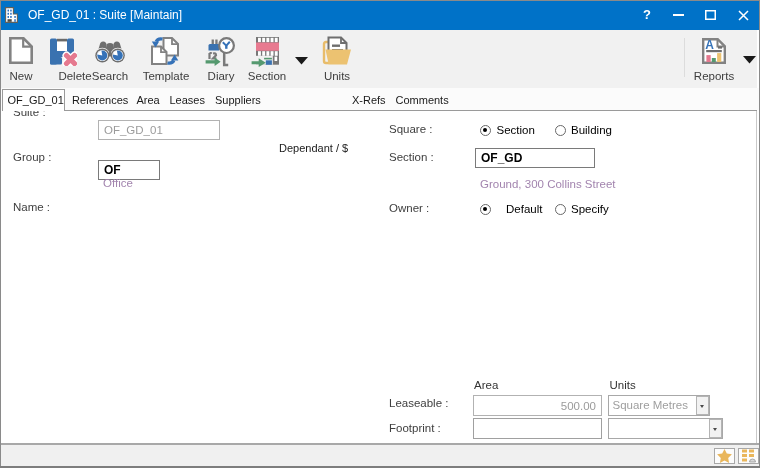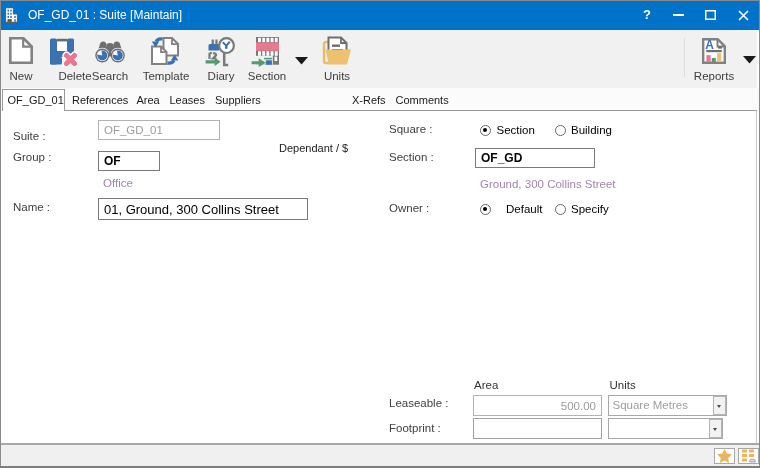--- a/index.html
+++ b/index.html
@@ -192,29 +192,28 @@
   <div class="tabt" style="left:136.5px;">Area</div>
   <div class="tabt" style="left:169.5px;">Leases</div>
   <div class="tabt" style="left:215px;">Suppliers</div>
   <div class="tabt" style="left:279px;margin-top:48px;">Dependant / $</div>
   <div class="tabt" style="left:352px;">X-Refs</div>
   <div class="tabt" style="left:395.5px;">Comments</div>
 
   <div id="content"></div>
   <div id="crborder"></div>
 
-  <div class="label" style="left:13px; top:130px;">Suite :</div>
+  <div class="label" style="left:13px; top:106px;">Suite :</div>
   <div class="field dis" style="left:98px; top:119.5px; width:122px; height:20px; font-size:11.5px;">OF_GD_01</div>
 
   <div class="label" style="left:13px; top:150.5px;">Group :</div>
-  <div class="field" style="left:98px; top:151px; width:62px; height:20px; font-weight:bold;">OF</div>
+  <div class="field" style="left:98px; top:160px; width:62px; height:20px; font-weight:bold;">OF</div>
   <div class="purple" style="left:103px; top:177px;">Office</div>
 
   <div class="label" style="left:13px; top:201px;">Name :</div>
-  <div class="field" style="left:98px; top:198px; width:210px; height:22px; font-size:13px;">01, Ground, 300 Collins Street</div>
 
   <div class="label" style="left:389px; top:123px;">Square :</div>
   <div class="radio checked" style="left:479.5px; top:124.5px;"></div>
   <div class="rlabel" style="left:496.5px; top:124px;">Section</div>
   <div class="radio" style="left:554.5px; top:124.5px;"></div>
   <div class="rlabel" style="left:571px; top:124px;">Building</div>
 
   <div class="label" style="left:389px; top:151px;">Section :</div>
   <div class="field" style="left:475px; top:147.5px; width:120px; height:20px; font-weight:bold;">OF_GD</div>
   <div class="purple" style="left:480px; top:178px;">Ground, 300 Collins Street</div>
@@ -223,21 +222,21 @@
   <div class="radio checked" style="left:479.5px; top:203.5px;"></div>
   <div class="rlabel" style="left:506px; top:203px;">Default</div>
   <div class="radio" style="left:554.5px; top:203.5px;"></div>
   <div class="rlabel" style="left:571px; top:203px;">Specify</div>
 
   <div class="label" style="left:474px; top:378.5px; color:#333;">Area</div>
   <div class="label" style="left:609.5px; top:378.5px; color:#333;">Units</div>
 
   <div class="label" style="left:389px; top:397px;">Leaseable :</div>
   <div class="field dis" style="left:473px; top:395px; width:129px; height:21px; justify-content:flex-end; font-size:11.5px;">500.00</div>
-  <div class="combo" style="left:607.5px; top:395px; width:119px; height:21px;">
+  <div class="combo" style="left:607.5px; top:395px; width:102px; height:21px;">
       <span class="txt">Square Metres</span>
       <span class="btn"></span>
     </div>
 
   <div class="label" style="left:389px; top:422px;">Footprint :</div>
   <div class="field" style="left:473px; top:418px; width:129px; height:21px; border-color:#a0a0a0;"></div>
   <div class="combo" style="left:607.5px; top:418px; width:115px; height:21px;">
       <span class="btn"></span>
     </div>
 

